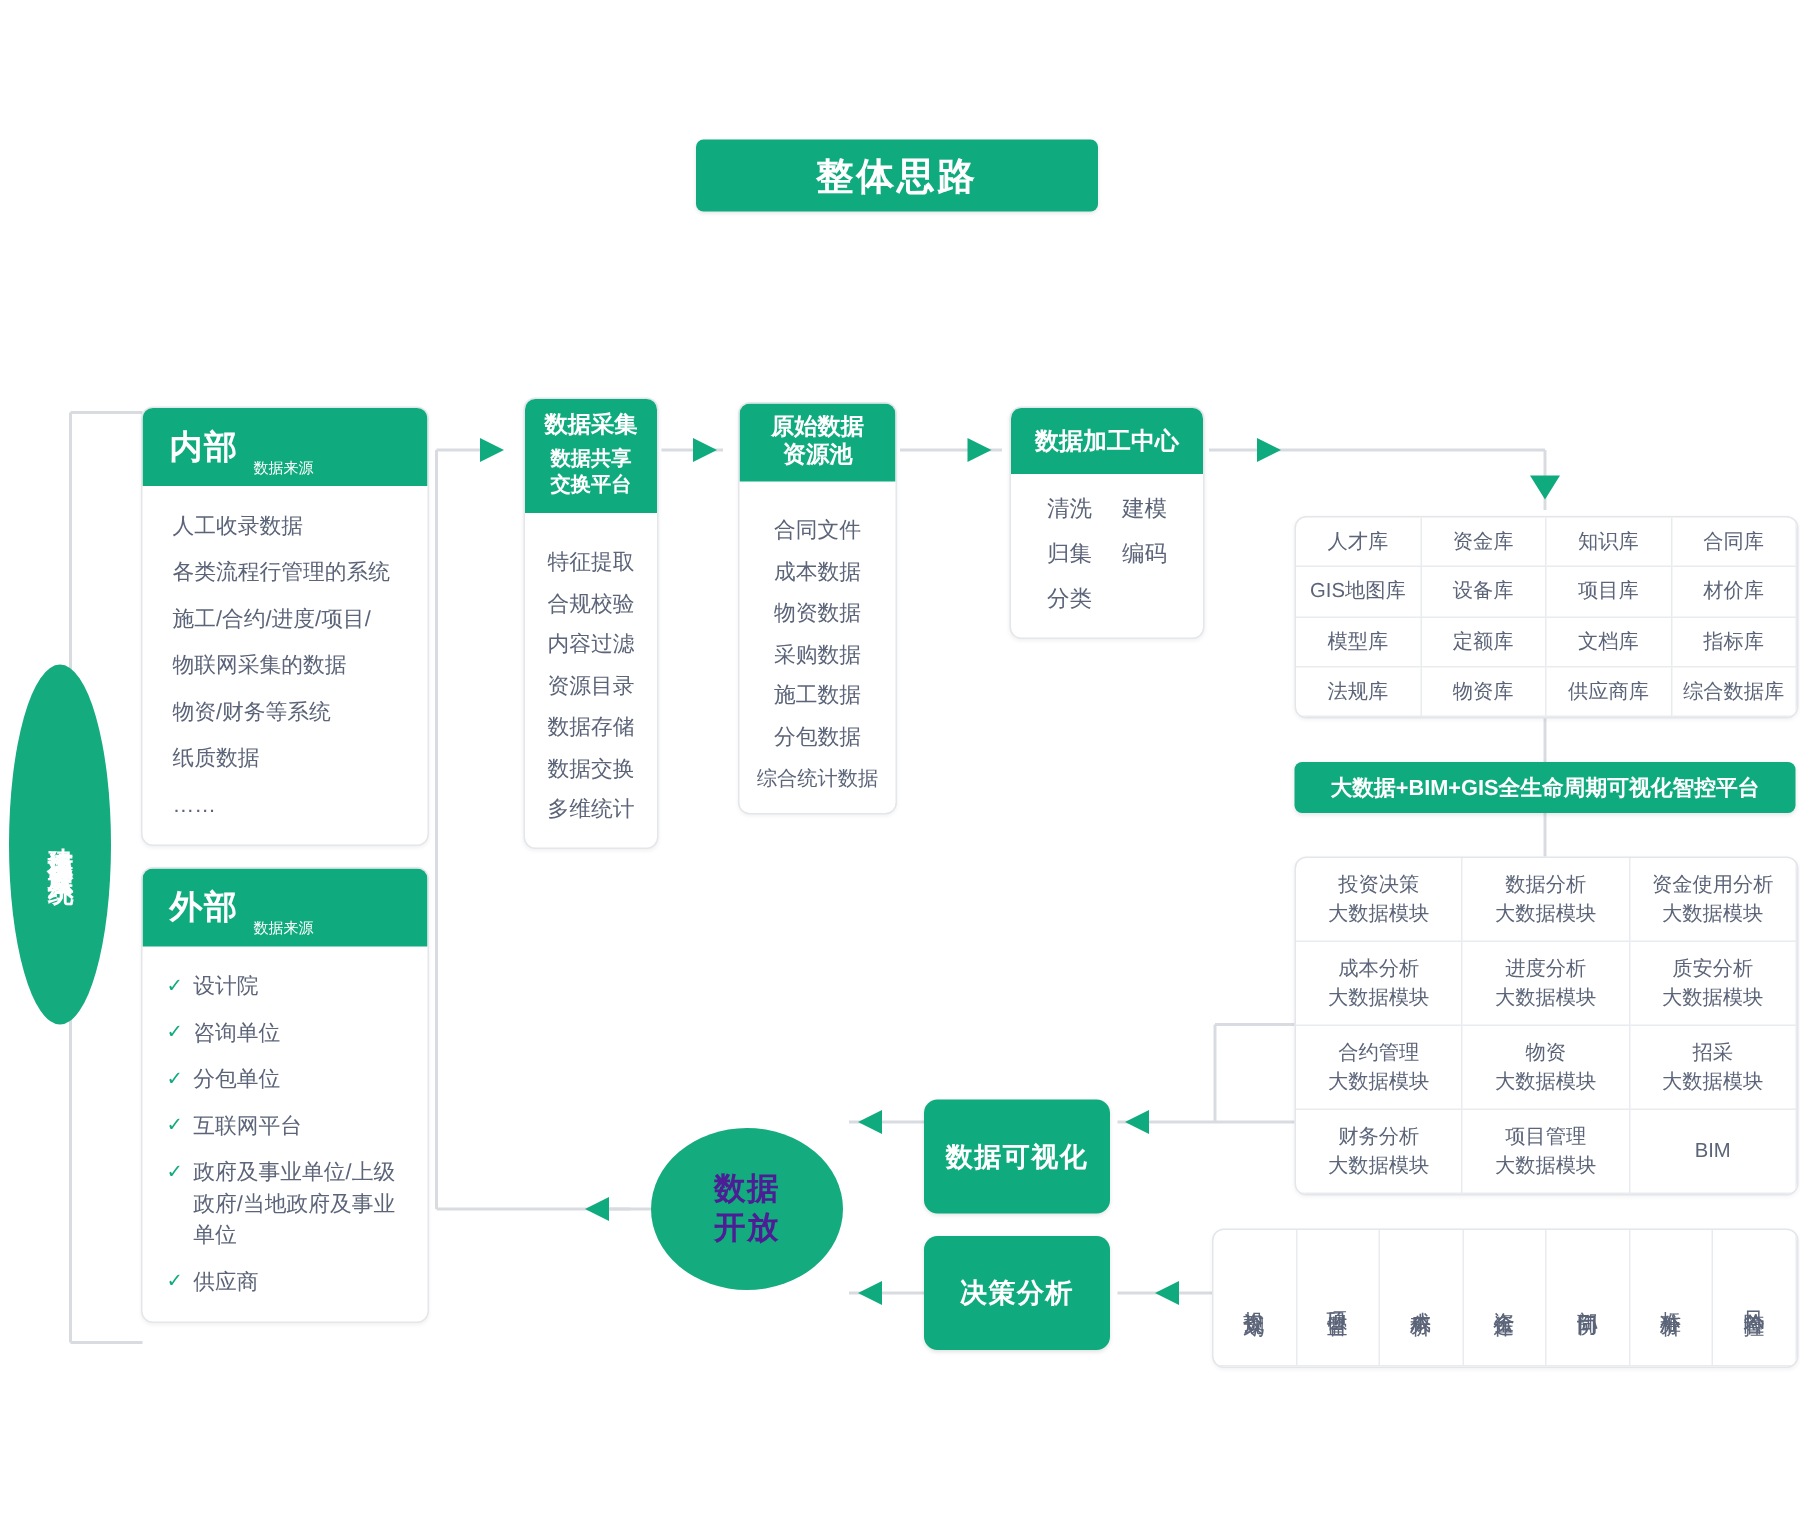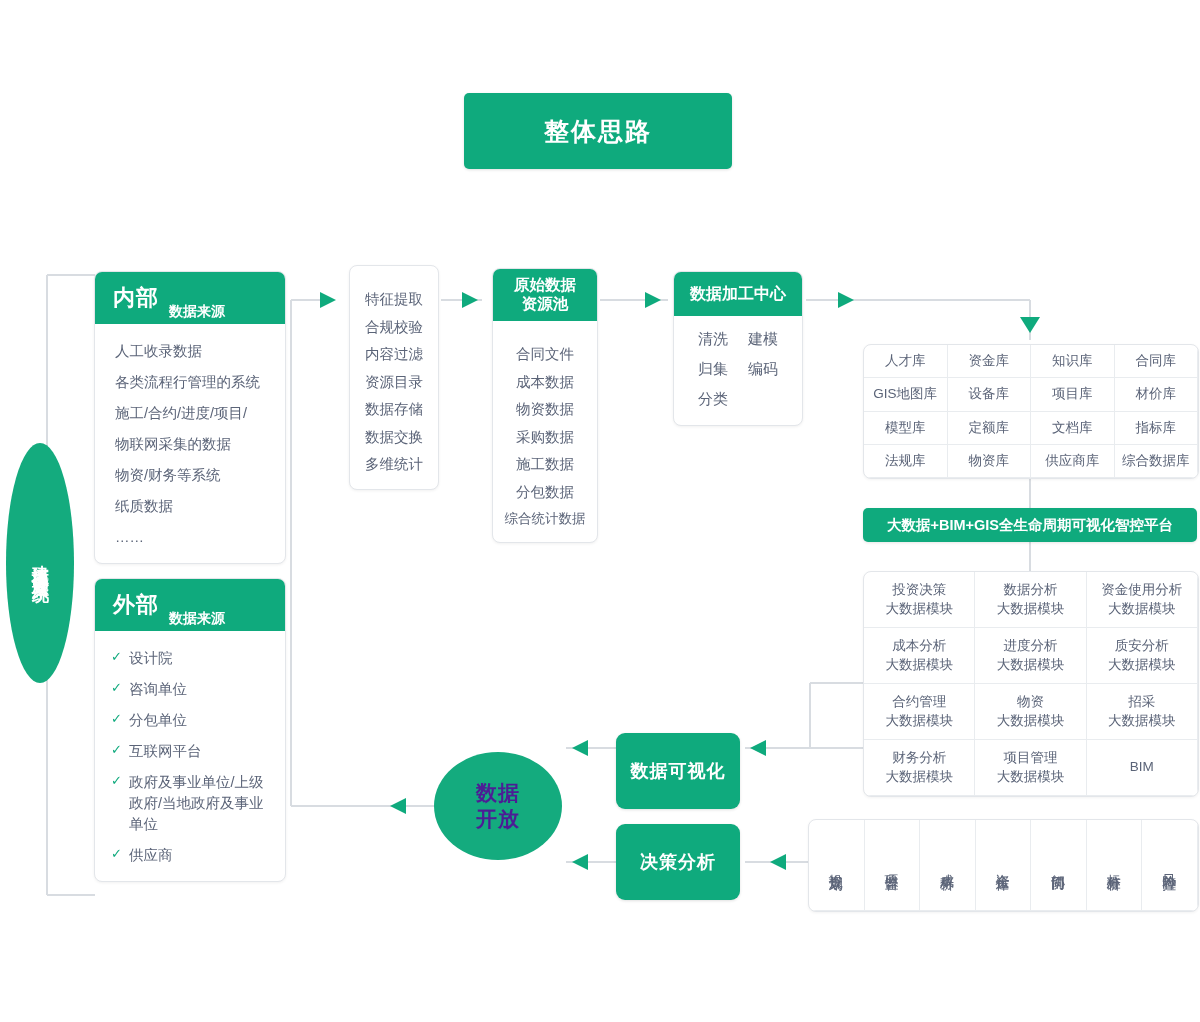--- a/index.html
+++ b/index.html
@@ -6,40 +6,40 @@
   body{
     width:1200px;height:1022px;position:relative;background:#ffffff;
     font-family:"Liberation Sans","DejaVu Sans",sans-serif;
     color:#5b6478;overflow:hidden;
   }
   .canvas{position:absolute;left:0;top:0;width:1200px;height:1022px;}
   svg.lines{position:absolute;left:0;top:0;width:1200px;height:1022px;pointer-events:none;}
 
   
   .title-box{
-    position:absolute;left:464px;top:93px;width:268px;height:76px;
+    position:absolute;left:464px;top:93px;width:268px;height:48px;
     background:#0faa7d;border-radius:5px;color:#fff;
     display:flex;align-items:center;justify-content:center;
     font-size:25px;font-weight:bold;letter-spacing:2px;
     box-shadow:0 1px 3px rgba(0,0,0,.12);
   }
 
   .card{
     position:absolute;background:#fff;border:1px solid #e3e6ea;border-radius:8px;
     box-shadow:0 1px 3px rgba(0,0,0,.06);overflow:hidden;
   }
   .card-head{
     background:#0faa7d;color:#fff;display:flex;align-items:center;
   }
 
   
   .src-card{width:190px;}
   .src-head{height:52px;padding-left:18px;gap:10px;}
   .src-head .big{font-size:22px;font-weight:bold;letter-spacing:1px;}
-  .src-head .small{font-size:14px;font-weight:bold;margin-top:28px;}
+  .src-head .small{font-size:10px;font-weight:normal;margin-top:28px;}
   .src-list{list-style:none;margin:0;padding:12px 0 10px 0;}
   .src-list li{
     font-size:14.5px;line-height:1.45;color:#5b6478;padding:5px 12px 5px 20px;
   }
   .src-list li .tick{color:#0faa7d;font-weight:bold;margin-right:7px;font-size:13px;}
   .src-list li.chk{padding-left:16px;display:flex;align-items:flex-start;}
   .src-list li.chk .txt{display:block;}
 
   
   .pillar{width:88px;}
@@ -219,20 +219,25 @@
           <span class="txt">政府及事业单位/上级政府/当地政府及事业单位</span>
         </li>
       <li class="chk">
           <span class="tick">✓</span>
           <span class="txt">供应商</span>
         </li>
     </ul>
   </div>
 
   <div class="card pillar" style="left:349px;top:265px;width:88px;">
+    <div class="card-head pillar-head">
+      <span class="h1">数据采集</span>
+      <span class="h2" style="white-space:pre-line;">数据共享
+交换平台</span>
+    </div>
     <ul class="pillar-list">
       <li>特征提取</li>
       <li>合规校验</li>
       <li>内容过滤</li>
       <li>资源目录</li>
       <li>数据存储</li>
       <li>数据交换</li>
       <li>多维统计</li>
     </ul>
   </div>

